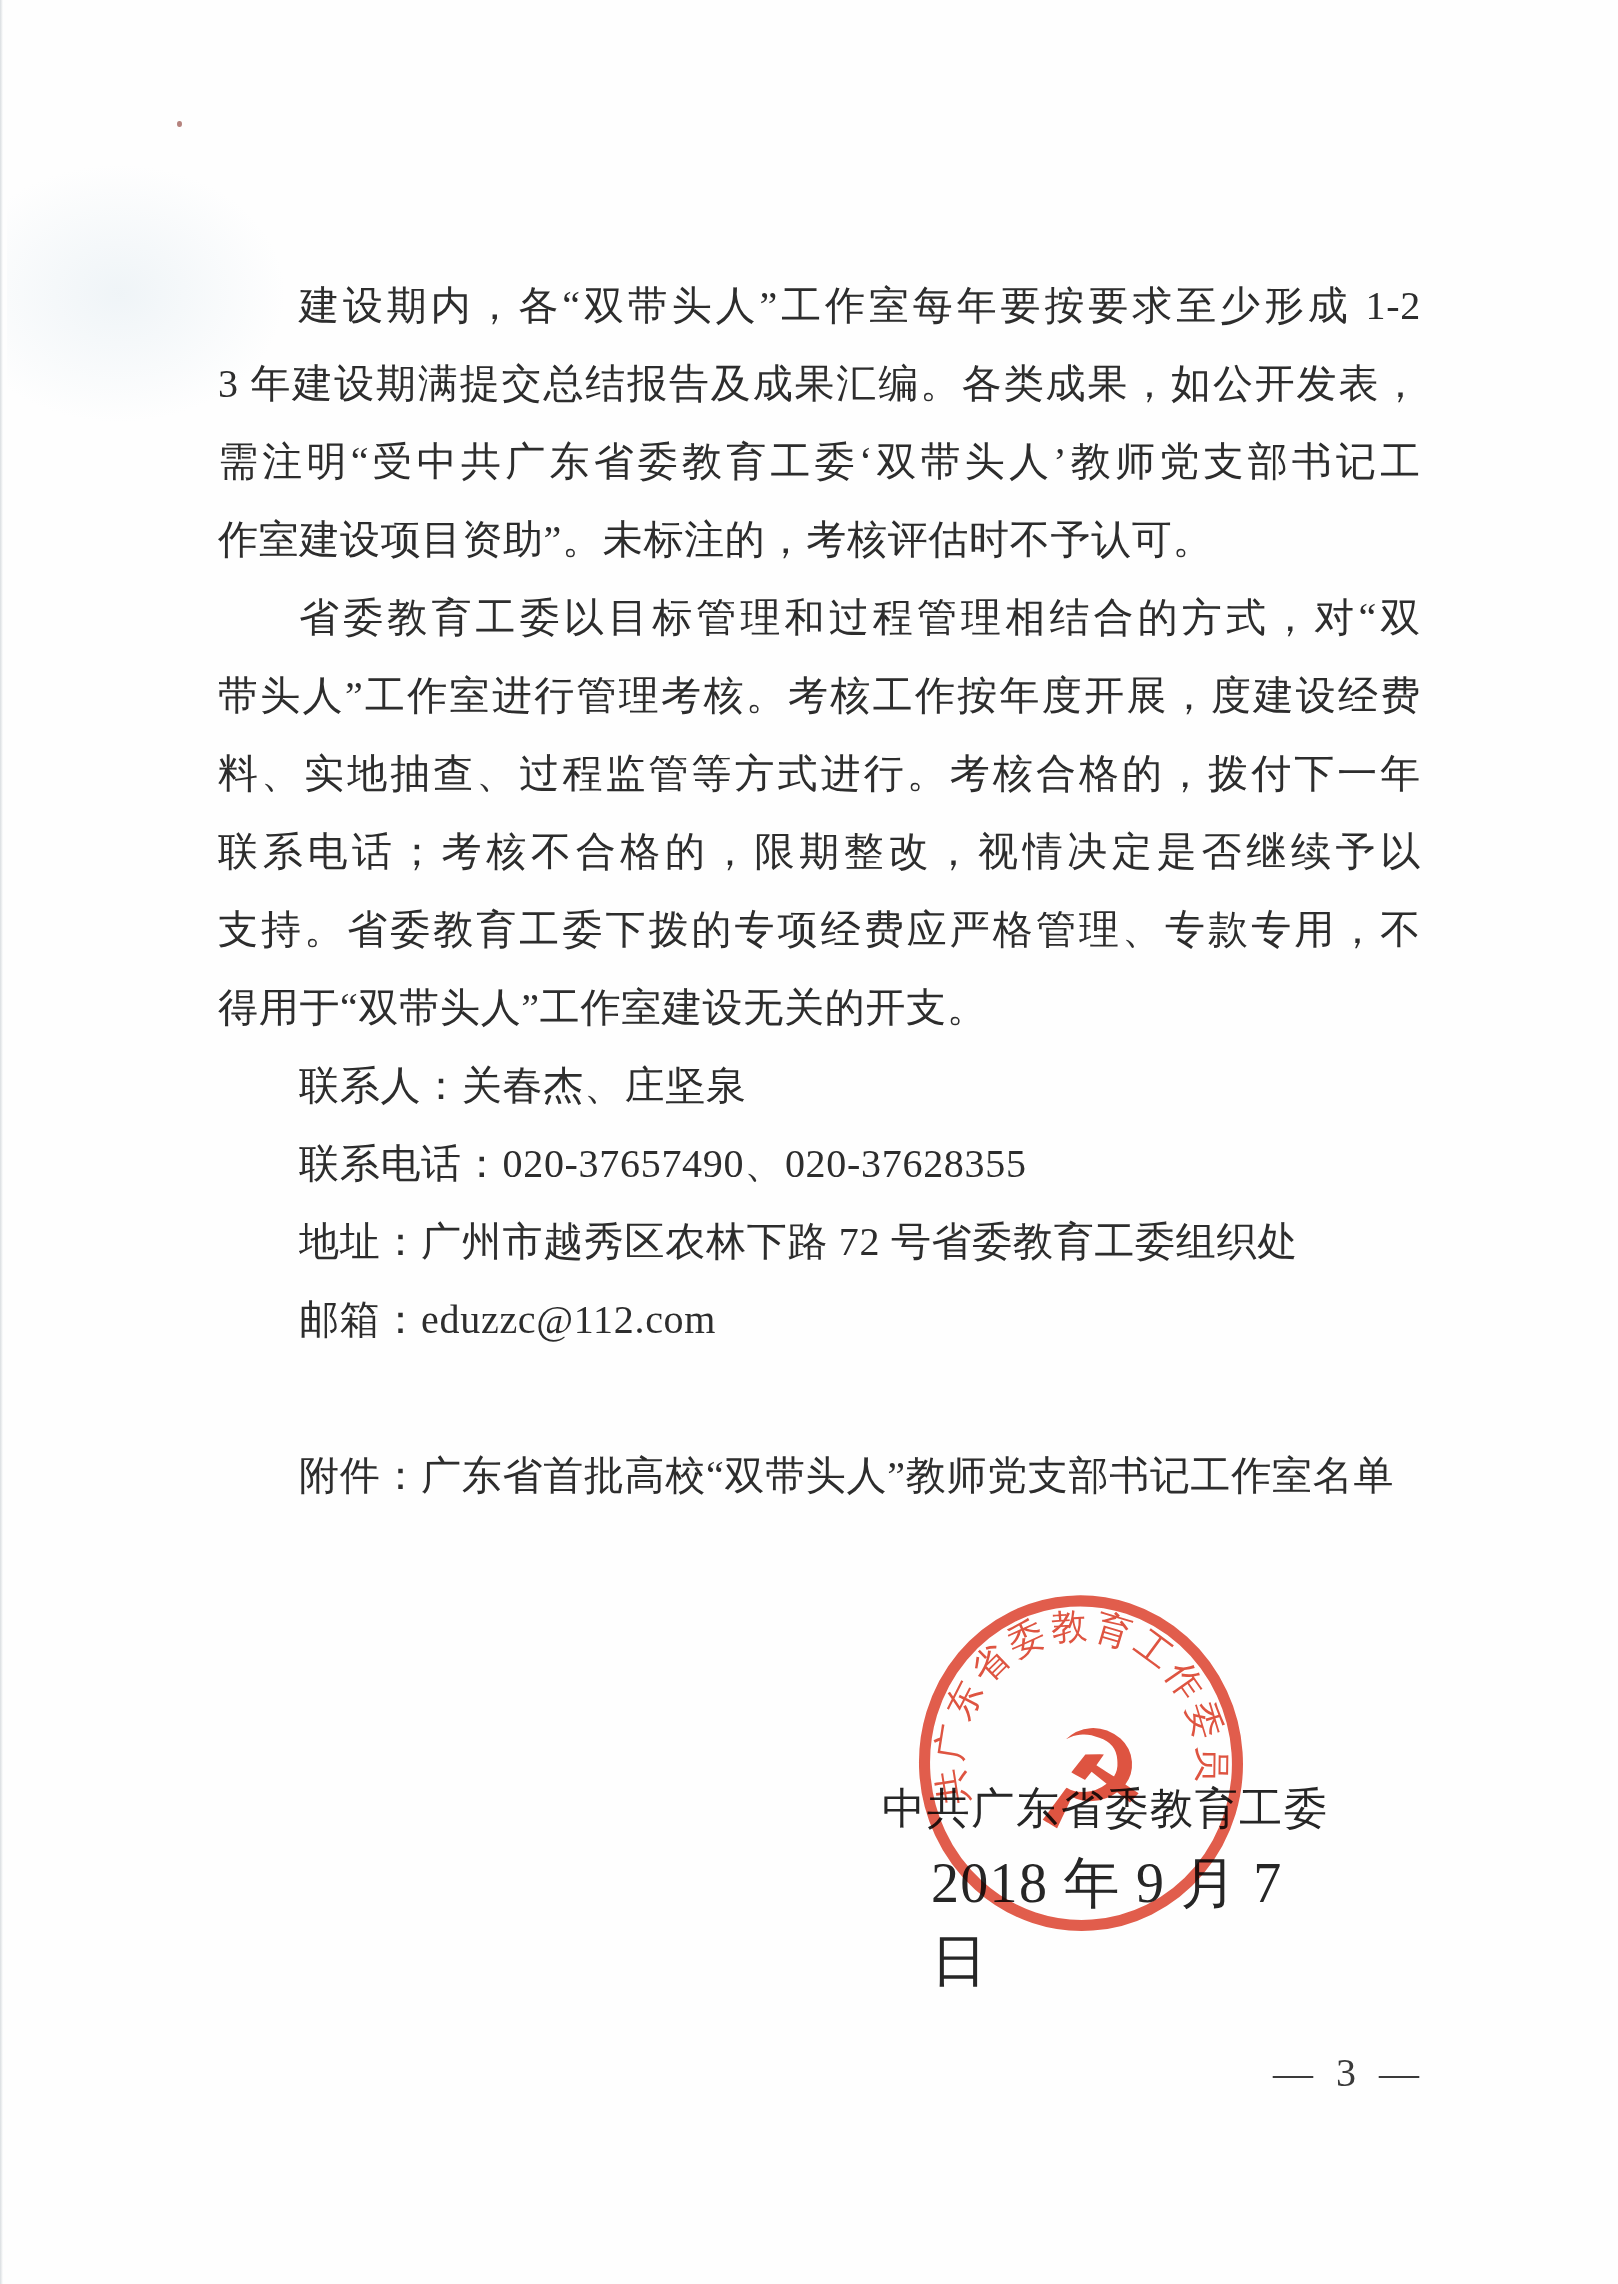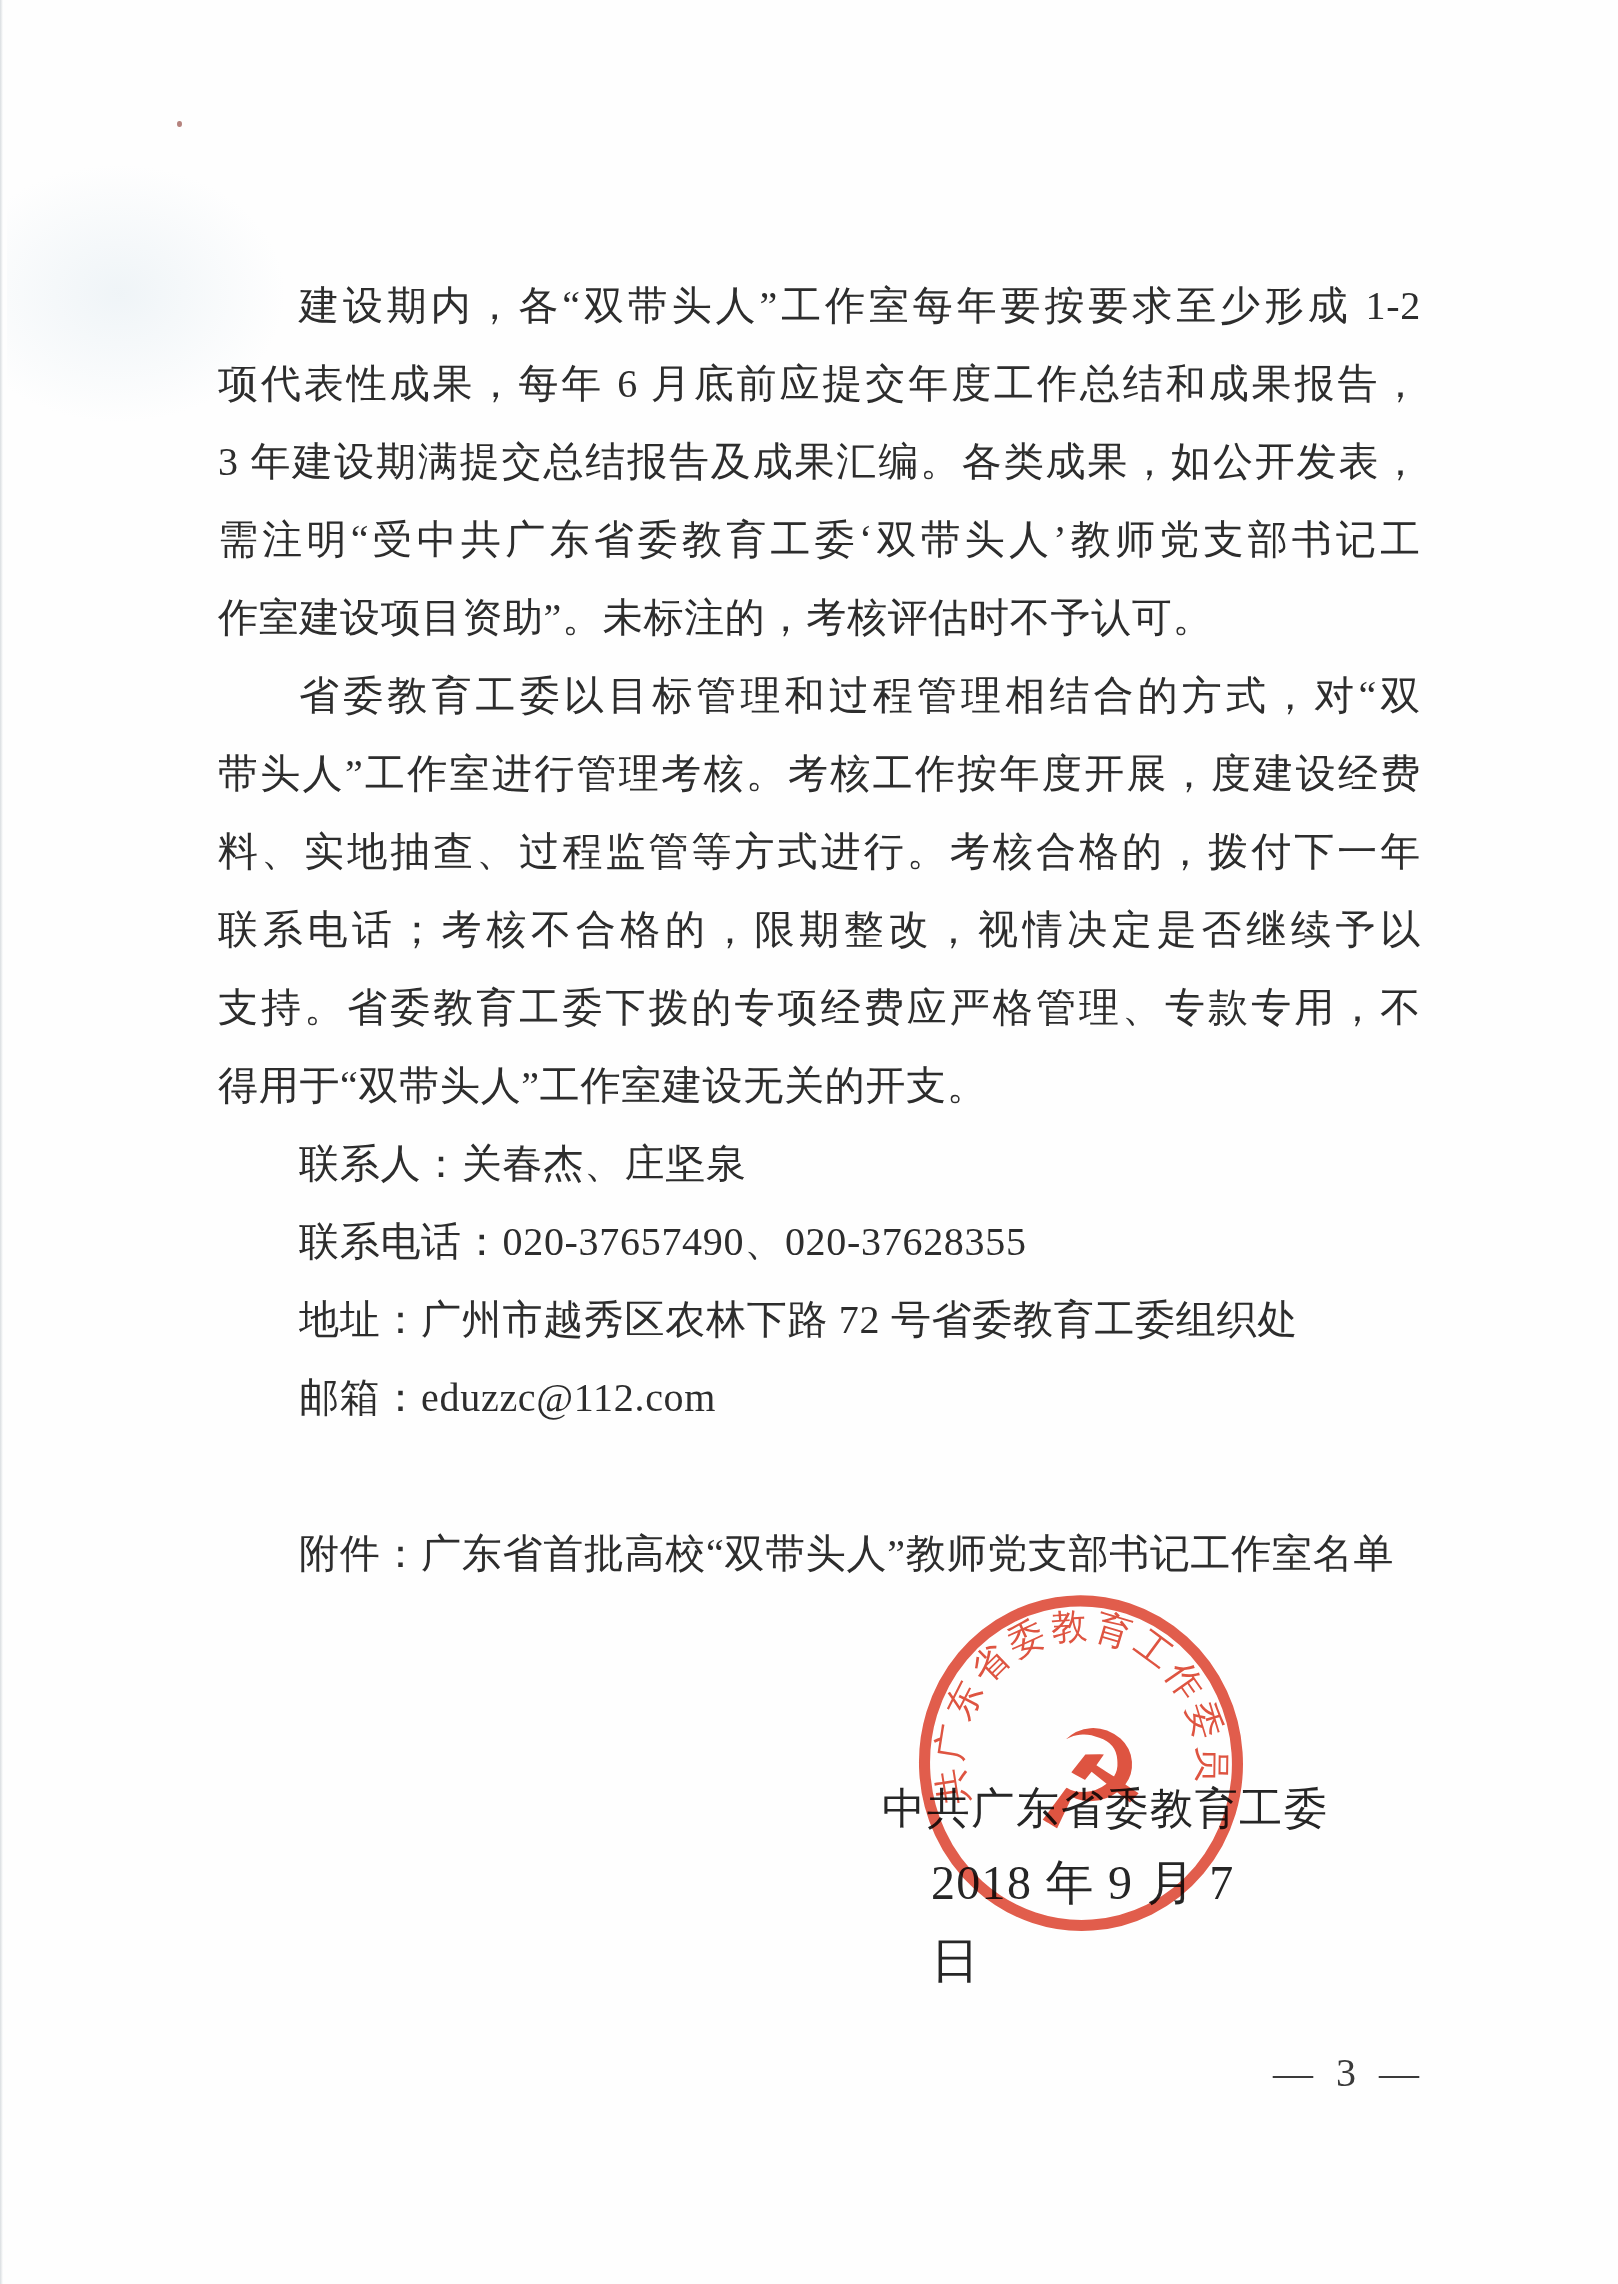--- a/index.html
+++ b/index.html
@@ -41,21 +41,21 @@
   .line.gap{margin-top:78px;}
   
   .signature-org{
     position:absolute;left:862px;top:1766px;width:445px;
     font-size:43px;line-height:85px;color:#262626;
     text-align:justify;text-align-last:justify;
     z-index:3;mix-blend-mode:multiply;margin-left:20px;
   }
   .signature-date{
     position:absolute;left:931px;top:1844px;width:365px;
-    font-size:48px;line-height:78px;color:#262626;
+    font-size:56px;line-height:78px;color:#262626;
     letter-spacing:1.3px;
     z-index:3;mix-blend-mode:multiply;
   }
   
   .page-number{
     position:absolute;left:1273px;top:2040px;
     font-size:40px;line-height:65px;letter-spacing:6.5px;color:#3a3a3a;
     z-index:2;
   }
   
@@ -80,21 +80,20 @@
     </defs>
     <ellipse cx="250" cy="258" rx="240" ry="249" fill="none" stroke="#dc4631" stroke-width="17" opacity="0.95"></ellipse>
     <text fill="#dc4631" font-size="55" letter-spacing="7" font-family="Liberation Serif, DejaVu Serif, serif" text-anchor="middle">
       <textPath href="#arcPath" startOffset="50%">中共广东省委教育工作委员会</textPath>
     </text>
     <text x="260" y="355" text-anchor="middle" font-size="205" fill="#dc4631" font-family="DejaVu Sans, sans-serif">☭</text>
   </svg>
 
   <div class="text-block">
     <div class="line indent fill">建设期内，各“双带头人”工作室每年要按要求至少形成 1-2</div>
-    <div class="line fill">项代表性成果，每年 6 月底前应提交年度工作总结和成果报告，</div>
     <div class="line fill">3 年建设期满提交总结报告及成果汇编。各类成果，如公开发表，</div>
     <div class="line fill">需注明“受中共广东省委教育工委‘双带头人’教师党支部书记工</div>
     <div class="line">作室建设项目资助”。未标注的，考核评估时不予认可。</div>
     <div class="line indent fill">省委教育工委以目标管理和过程管理相结合的方式，对“双</div>
     <div class="line fill">带头人”工作室进行管理考核。考核工作按年度开展，度建设经费</div>
     <div class="line fill">料、实地抽查、过程监管等方式进行。考核合格的，拨付下一年</div>
     <div class="line fill">联系电话；考核不合格的，限期整改，视情决定是否继续予以</div>
     <div class="line fill">支持。省委教育工委下拨的专项经费应严格管理、专款专用，不</div>
     <div class="line">得用于“双带头人”工作室建设无关的开支。</div>
     <div class="line indent">联系人：关春杰、庄坚泉</div>

